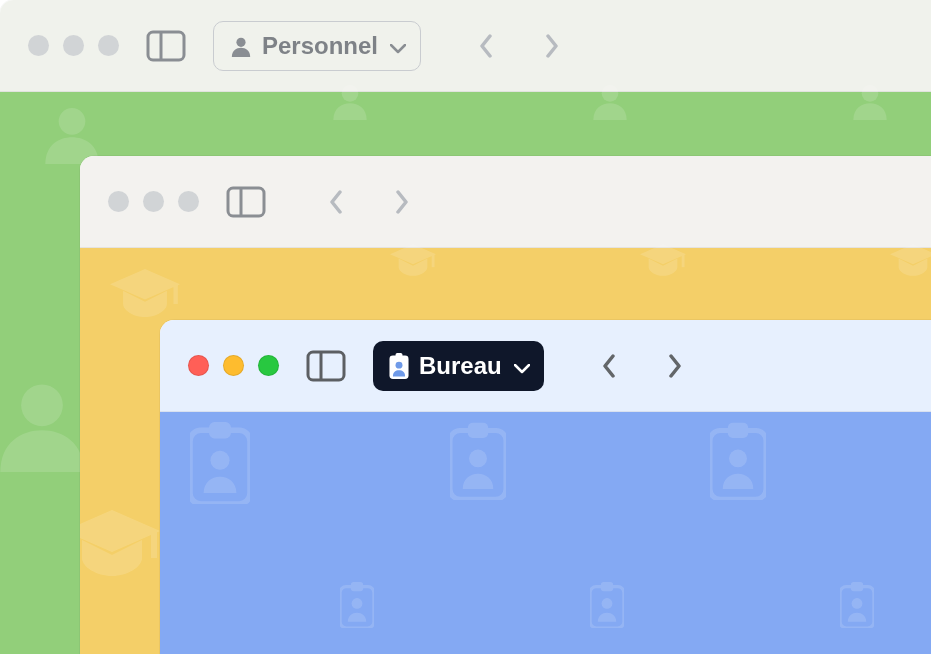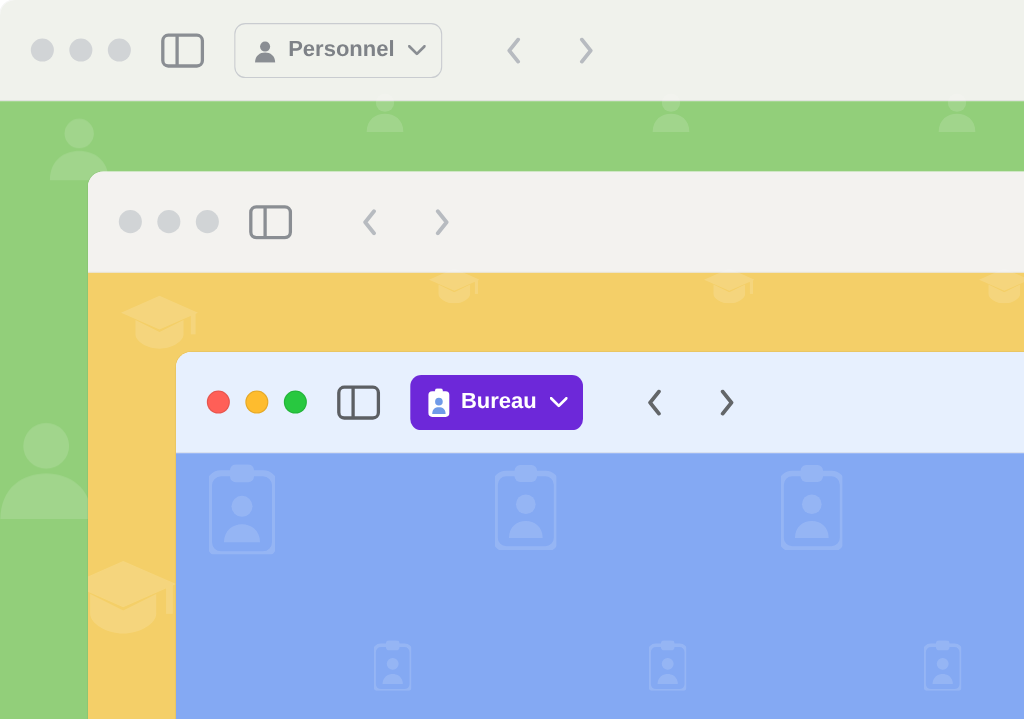--- a/index.html
+++ b/index.html
@@ -61,29 +61,29 @@
     .profile-selector {
       display: flex;
       align-items: center;
       gap: 10px;
       height: 50px;
       padding: 0 14px 0 16px;
       border-radius: 10px;
       border: 1.5px solid #c9ccd0;
       background: transparent;
       color: #7e8287;
-      font-size: 20px;
+      font-size: 24px;
       font-weight: 600;
     }
     .profile-selector .ps-icon { display:flex; align-items:center; }
     .profile-selector .chevron { margin-left: 2px; }
 
     .profile-selector.active {
       border: none;
-      background: #6d28d9;
+      background: #0f172a;
       color: #fff;
       align-items: center;
     }
     .profile-selector.active svg { fill: #fff; }
 
     .nav-arrows {
       display: flex;
       gap: 36px;
       margin-left: 28px;
     }

